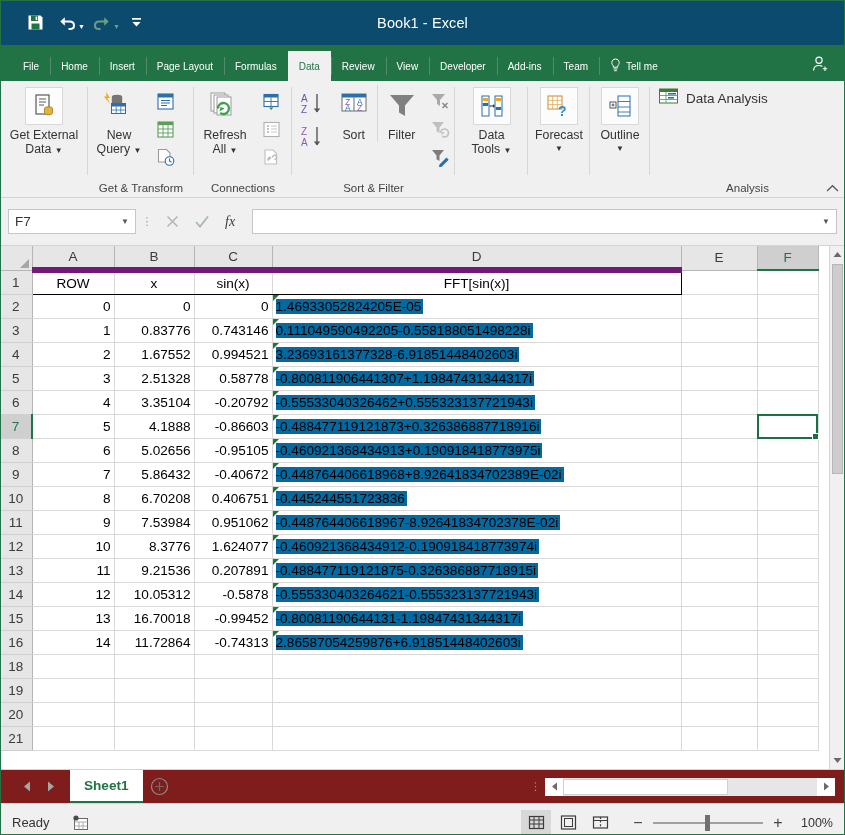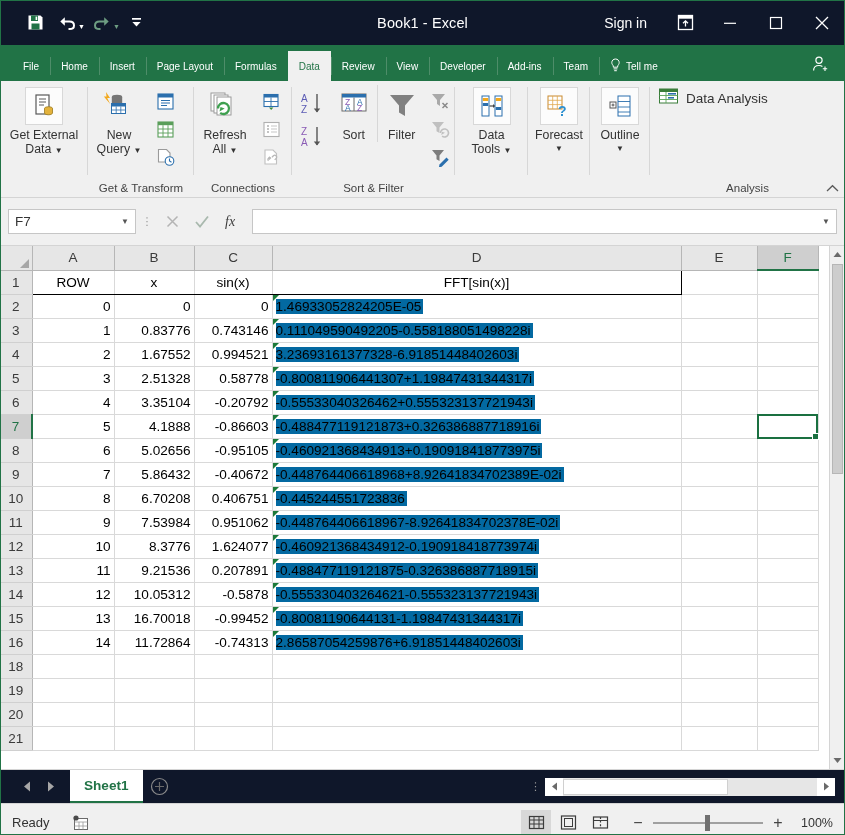--- a/index.html
+++ b/index.html
@@ -6,21 +6,21 @@
   html, body {
     width: 845px; height: 835px;
     font-family: "Liberation Sans", sans-serif;
     overflow: hidden;
     background: #fff;
   }
   body { position: relative; }
 
   
   .titlebar {
-    height: 45px; background: #0f172a; position: relative;
+    height: 45px; background: #0c4a6e; position: relative;
     display: flex; align-items: center;
   }
   .qat { display: flex; align-items: center; gap: 2px; margin-left: 20px; }
   .qat-btn {
     width: 30px; height: 28px; display: flex; align-items: center;
     justify-content: center; color: #fff;
   }
   .qat-btn.dim { color: #6e9e82; }
   .qat-caret { font-size: 7px; color: #fff; margin-left: -6px; margin-top: 7px; }
   .qat-caret.dim { color: #6e9e82; }
@@ -142,21 +142,21 @@
   td.cell {
     height: 24px; font-size: 13.6px; color: #000; border-right: 1px solid #d9d9d9;
     border-bottom: 1px solid #d9d9d9; padding: 0 3px; white-space: nowrap;
     overflow: visible; position: relative;
   }
   td.num { text-align: right; }
   td.txt { text-align: left; }
   td.hdrcell { text-align: center; }
   
   .hdrbox { border-bottom: 1px solid #000 !important; }
-  .hdrbox-top { border-top: 1px solid #701a75; }
+  .hdrbox-top { border-top: 6px solid #701a75; }
   .hdrbox-left { border-left: 1px solid #000; }
   .hdrbox-right { border-right: 1px solid #000 !important; }
   
   .marker::before {
     content: ""; position: absolute; left: 0; top: 0;
     border-left: 6px solid #1d7a3a; border-bottom: 6px solid transparent;
   }
   .spill { overflow: visible; }
   .spill span { position: relative; z-index: 2; background: #0369a1; display: inline-block; padding-right: 2px; }
 
@@ -173,21 +173,21 @@
   .vscroll {
     position: absolute; right: 0; top: 0; width: 16px; bottom: 0;
     background: #f0f0f0; border-left: 1px solid #d4d4d4;
     display: flex; flex-direction: column; align-items: center;
   }
   .vs-btn { width: 16px; height: 17px; display: flex; align-items: center; justify-content: center; color: #666; font-size: 7px; }
   .vs-thumb { width: 11px; background: #cdcdcd; border: 1px solid #b6b6b6; margin: 1px 0; }
 
   
   .tabbar {
-    height: 34px; background: #0f172a; display: flex; align-items: center;
+    height: 34px; background: #7f1d1d; display: flex; align-items: center;
     border-top: 1px solid #d4d4d4; position: relative;
   }
   .navarrows { display: flex; gap: 2px; margin-left: 16px; }
   .navarrow { width: 22px; height: 22px; display: flex; align-items: center; justify-content: center; color: #a6a6a6; font-size: 9px; }
   .sheettab {
     height: 33px; padding: 0 14px; display: flex; align-items: center;
     background: #fff; color: #217346; font-size: 13.6px; font-weight: bold;
     border-bottom: 2px solid #217346; margin-left: 8px;
   }
   .addsheet { width: 34px; display: flex; align-items: center; justify-content: center; color: #777; }
@@ -245,45 +245,20 @@
     </div>
     <span class="qat-caret dim">▼</span>
     <div class="qat-btn">
       <svg width="15" height="15" viewBox="0 0 15 15">
           <rect x="3" y="3" width="9" height="1.7" fill="#fff"></rect>
           <path d="M3.4 7h8.2L7.5 11.6z" fill="#fff"></path>
         </svg>
     </div>
   </div>
   <div class="title-text">Book1 - Excel</div>
-  <div class="title-right">
-    <span class="signin">Sign in</span>
-    <div class="tb-icon">
-      <svg width="17" height="17" viewBox="0 0 17 17">
-          <rect x="1.5" y="1.5" width="14" height="14" stroke="#fff" stroke-width="1.3" fill="none"></rect>
-          <rect x="1.5" y="1.5" width="14" height="3.2" fill="#fff"></rect>
-          <path d="M8.5 12.5V7M6 9.3l2.5-2.4 2.5 2.4" stroke="#fff" stroke-width="1.3" fill="none"></path>
-        </svg>
-    </div>
-    <div class="wbtn">
-      <svg width="14" height="14" viewBox="0 0 14 14">
-          <rect x="1" y="6.7" width="12" height="1.2" fill="#fff"></rect>
-        </svg>
-    </div>
-    <div class="wbtn">
-      <svg width="14" height="14" viewBox="0 0 14 14">
-          <rect x="1.5" y="1.5" width="11" height="11" stroke="#fff" stroke-width="1.2" fill="none"></rect>
-        </svg>
-    </div>
-    <div class="wbtn">
-      <svg width="16" height="16" viewBox="0 0 16 16">
-          <path d="M2 2l12 12M14 2L2 14" stroke="#fff" stroke-width="1.3"></path>
-        </svg>
-    </div>
-  </div>
 </div>
 
 <div class="tabsbar">
   <div class="tab">File</div>
   <div class="tab">Home</div>
   <div class="tab">Insert</div>
   <div class="tab">Page Layout</div>
   <div class="tab">Formulas</div>
   <div class="tab active">Data</div>
   <div class="tab">Review</div>

